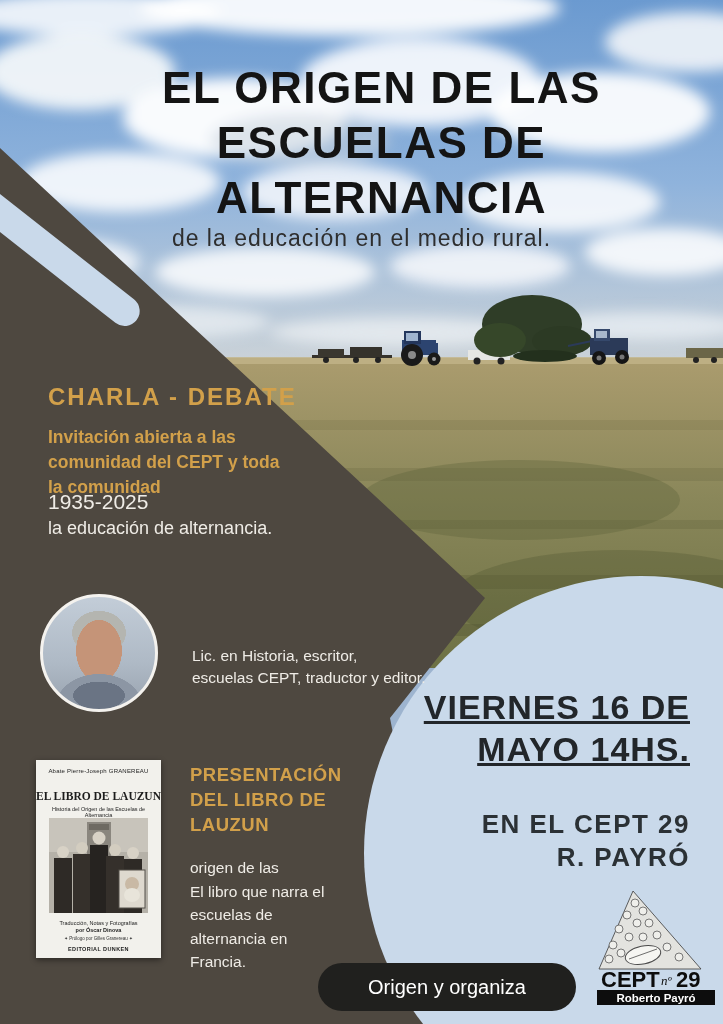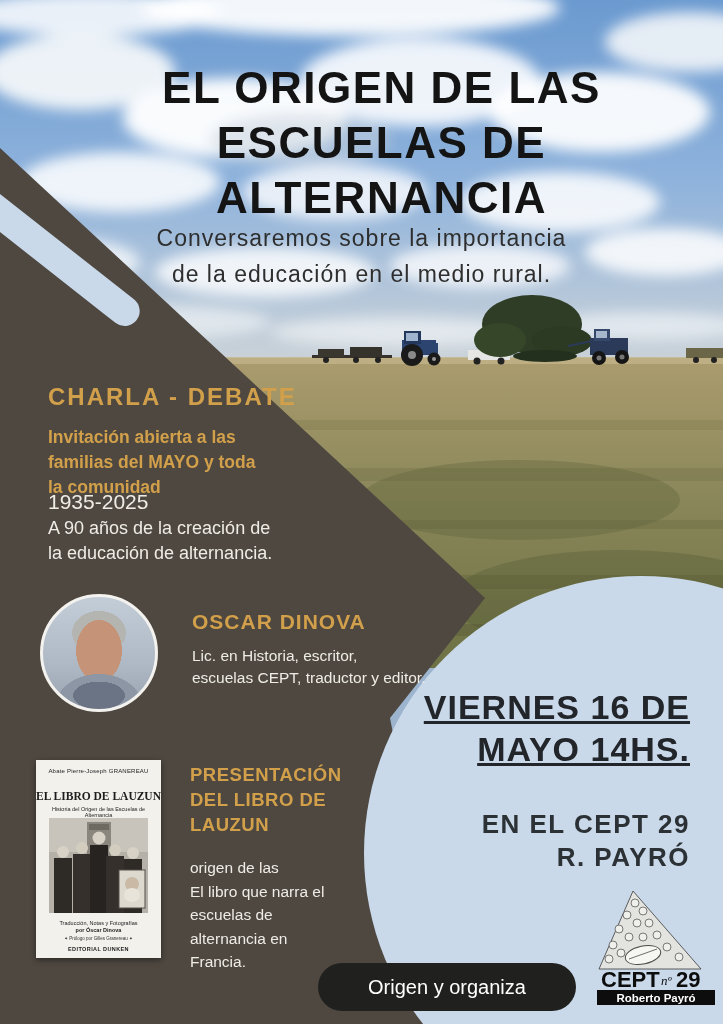--- a/index.html
+++ b/index.html
@@ -180,38 +180,35 @@
 
     <circle cx="641" cy="853" r="277" fill="#c9d9ea"></circle>
   </svg>
 
   <div class="abs title-block">
     <div class="t-line">EL ORIGEN DE LAS</div>
     <div class="t-line">ESCUELAS DE</div>
     <div class="t-line">ALTERNANCIA</div>
   </div>
   <div class="abs subtitle-block">
-    <div class="s-line">Conversaremos sobre la importancia</div>
     <div class="s-line">de la educación en el medio rural.</div>
   </div>
 
   <div class="abs charla gold">CHARLA - DEBATE</div>
   <div class="abs invitacion gold">
     <div>Invitación abierta a las</div>
-    <div>familias del MAYO y toda</div>
+    <div>comunidad del CEPT y toda</div>
     <div>la comunidad</div>
   </div>
   <div class="abs years white-txt">1935-2025</div>
   <div class="abs anniv white-txt">
-    <div>A 90 años de la creación de</div>
     <div>la educación de alternancia.</div>
   </div>
 
   <div class="abs avatar"></div>
-  <div class="abs speaker-name gold">OSCAR DINOVA</div>
   <div class="abs speaker-bio white-txt">
     <div>Lic. en Historia, escritor,</div>
     <div>escuelas CEPT, traductor y editor.</div>
   </div>
 
   <div class="abs date-block">
     <div class="d-line">VIERNES 16 DE</div>
     <div class="d-line">MAYO 14HS.</div>
   </div>
   <div class="abs loc-block">

